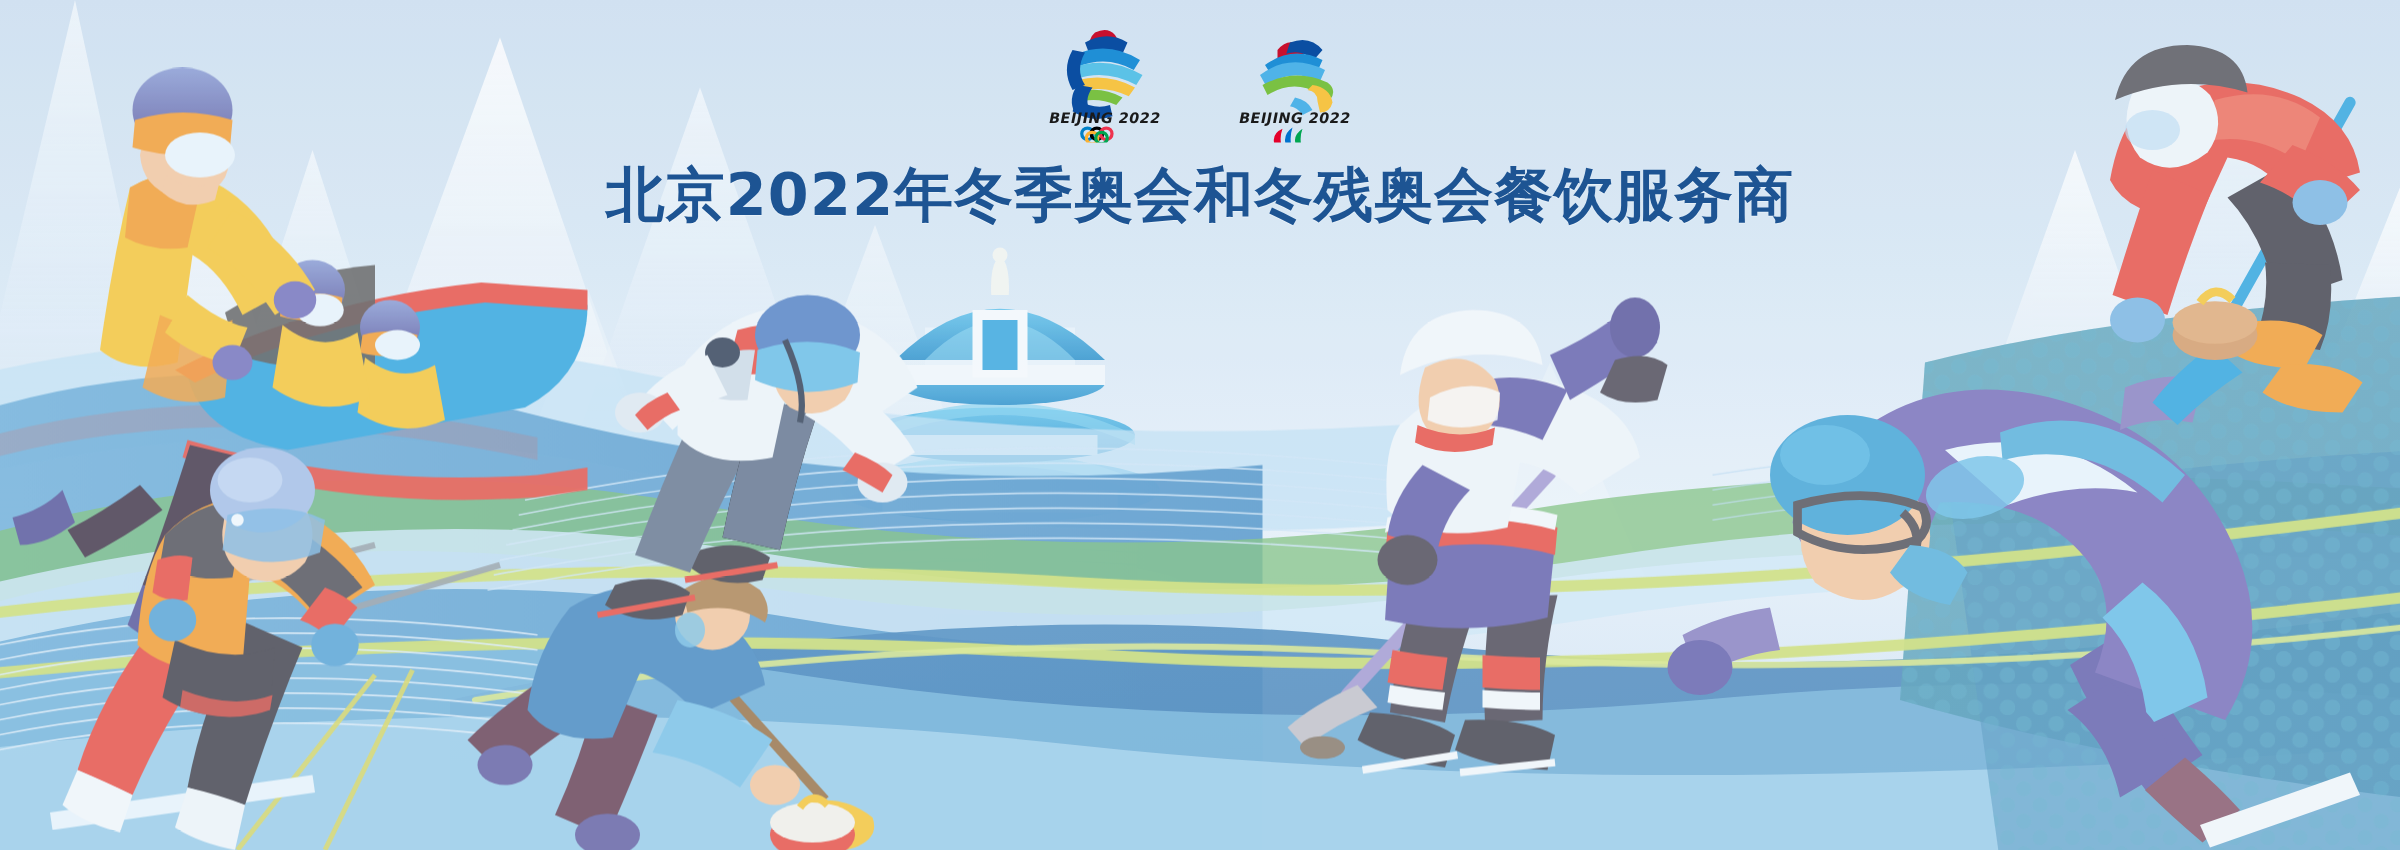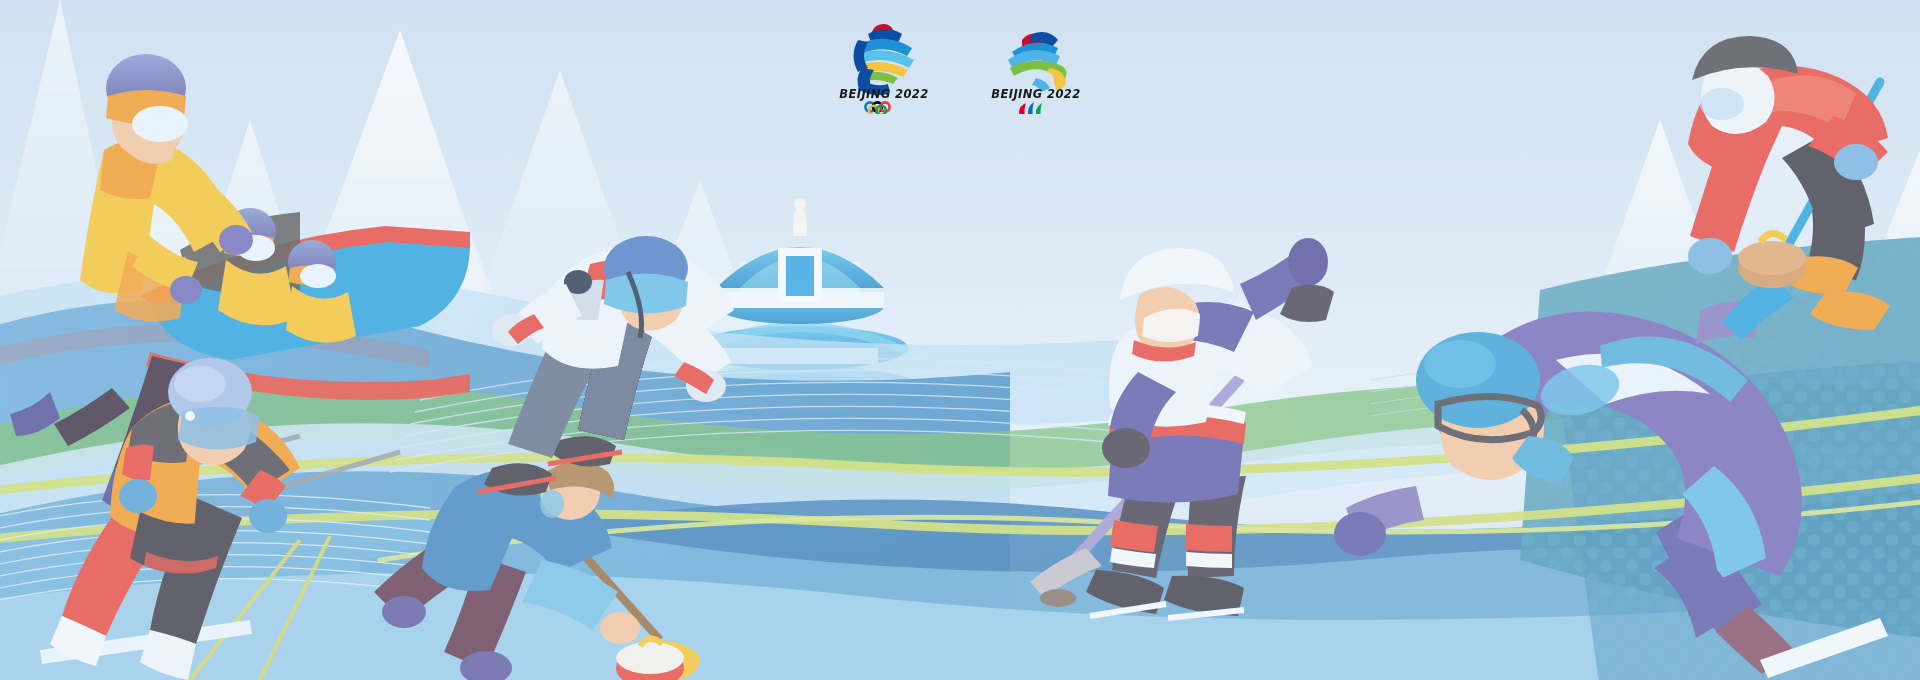--- a/index.html
+++ b/index.html
@@ -494,15 +494,16 @@
           <g>
             <path d="M42 85 q-7 3 -7 9 q0 6 7 7 q-3 -8 0 -16 Z" fill="#e4002b"></path>
             <path d="M50 84 q-6 4 -6 10 q0 6 6 8 q-3 -9 0 -18 Z" fill="#0072ce"></path>
             <path d="M58 85 q-6 4 -6 9 q0 6 6 8 q-3 -9 0 -17 Z" fill="#00a651"></path>
           </g>
         </svg>
       </div>
 
     </div>
 
+    <div id="title">北京2022年冬季奥会和冬残奥会餐饮服务商</div>
   </div>
 
 </div>
 
 </body></html>

